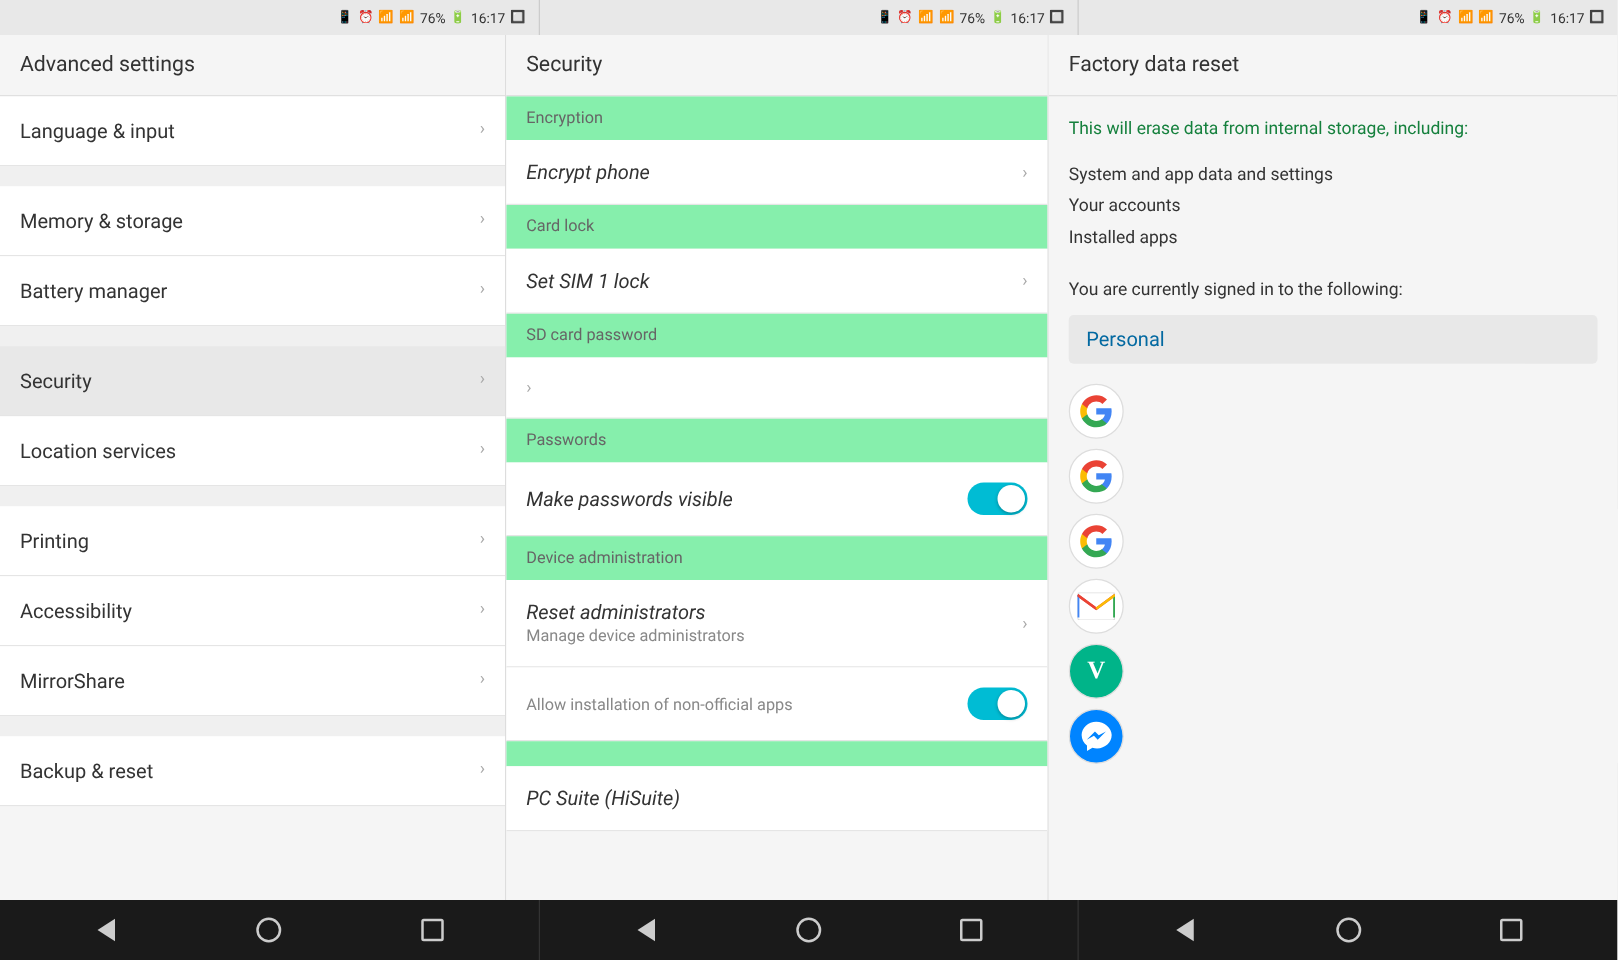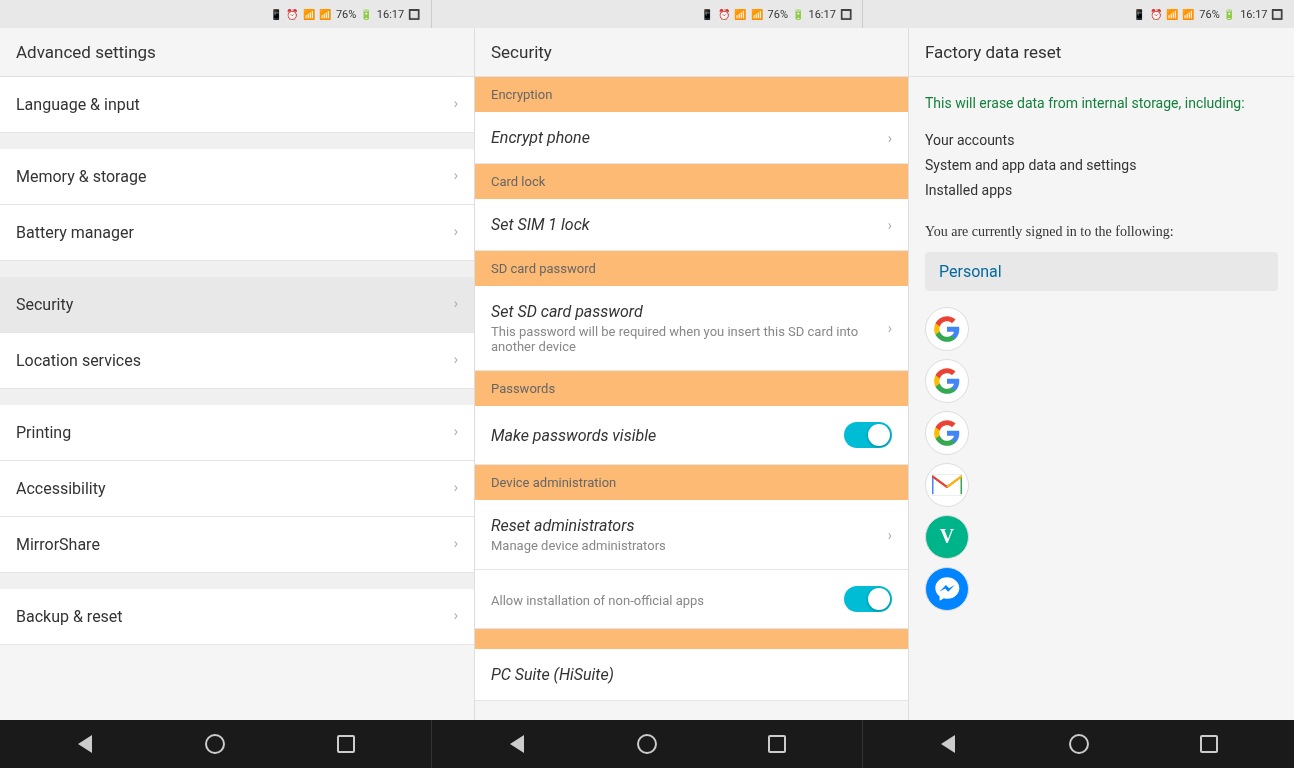--- a/index.html
+++ b/index.html
@@ -35,21 +35,21 @@
 
     
     .main-content {
       display: flex;
       flex: 1;
       overflow: hidden;
     }
 
     
     .panel-left {
-      width: 475px;
+      width: 405px;
       background: #f5f5f5;
       display: flex;
       flex-direction: column;
       border-right: 1px solid #ddd;
     }
 
     .panel-header {
       padding: 14px 16px;
       font-size: 17px;
       color: #333;
@@ -97,21 +97,21 @@
 
     .security-list {
       flex: 1;
       overflow-y: auto;
     }
 
     .section-header {
       padding: 10px 16px;
       font-size: 13px;
       color: #666;
-      background: #fdba74;
+      background: #86efac;
     }
 
     .security-item {
       display: flex;
       align-items: center;
       justify-content: space-between;
       padding: 16px 16px;
       border-bottom: 1px solid #e5e5e5;
       background: #fff;
       cursor: pointer;
@@ -172,21 +172,20 @@
       font-size: 14px;
       color: #333;
       line-height: 1.8;
       margin-bottom: 20px;
     }
 
     .factory-signed-in-label {
       font-size: 14px;
       color: #333;
       margin-bottom: 12px;
-      font-family: Liberation Serif, serif;
     }
 
     .account-box {
       background: #e8e8e8;
       border-radius: 4px;
       padding: 10px 14px;
       font-size: 16px;
       color: #0369a1;
       margin-bottom: 16px;
     }
@@ -424,24 +423,20 @@
       <div class="section-header">Card lock</div>
       <div class="security-item">
         <div class="security-item-content">
           <div class="security-item-title">Set SIM 1 lock</div>
         </div>
         <span class="security-item-arrow">›</span>
       </div>
 
       <div class="section-header">SD card password</div>
       <div class="security-item">
-        <div class="security-item-content">
-          <div class="security-item-title">Set SD card password</div>
-          <div class="security-item-subtitle">This password will be required when you insert this SD card into another device</div>
-        </div>
         <span class="security-item-arrow">›</span>
       </div>
 
       <div class="section-header">Passwords</div>
       <div class="security-item">
         <div class="security-item-content">
           <div class="security-item-title">Make passwords visible</div>
         </div>
         <div class="toggle-container">
           <div class="toggle on">
@@ -480,22 +475,22 @@
     </div>
   </div>
 
   <div class="panel-right">
     <div class="panel-header">Factory data reset</div>
     <div class="factory-reset-content">
 
       <div class="factory-reset-desc">This will erase data from internal storage, including:</div>
 
       <div class="factory-reset-list">
+        <div>System and app data and settings</div>
         <div>Your accounts</div>
-        <div>System and app data and settings</div>
         <div>Installed apps</div>
       </div>
 
       <div class="factory-signed-in-label">You are currently signed in to the following:</div>
 
       <div class="account-box">Personal</div>
 
       <div class="account-icons">
 
         <div class="account-icon-row">

